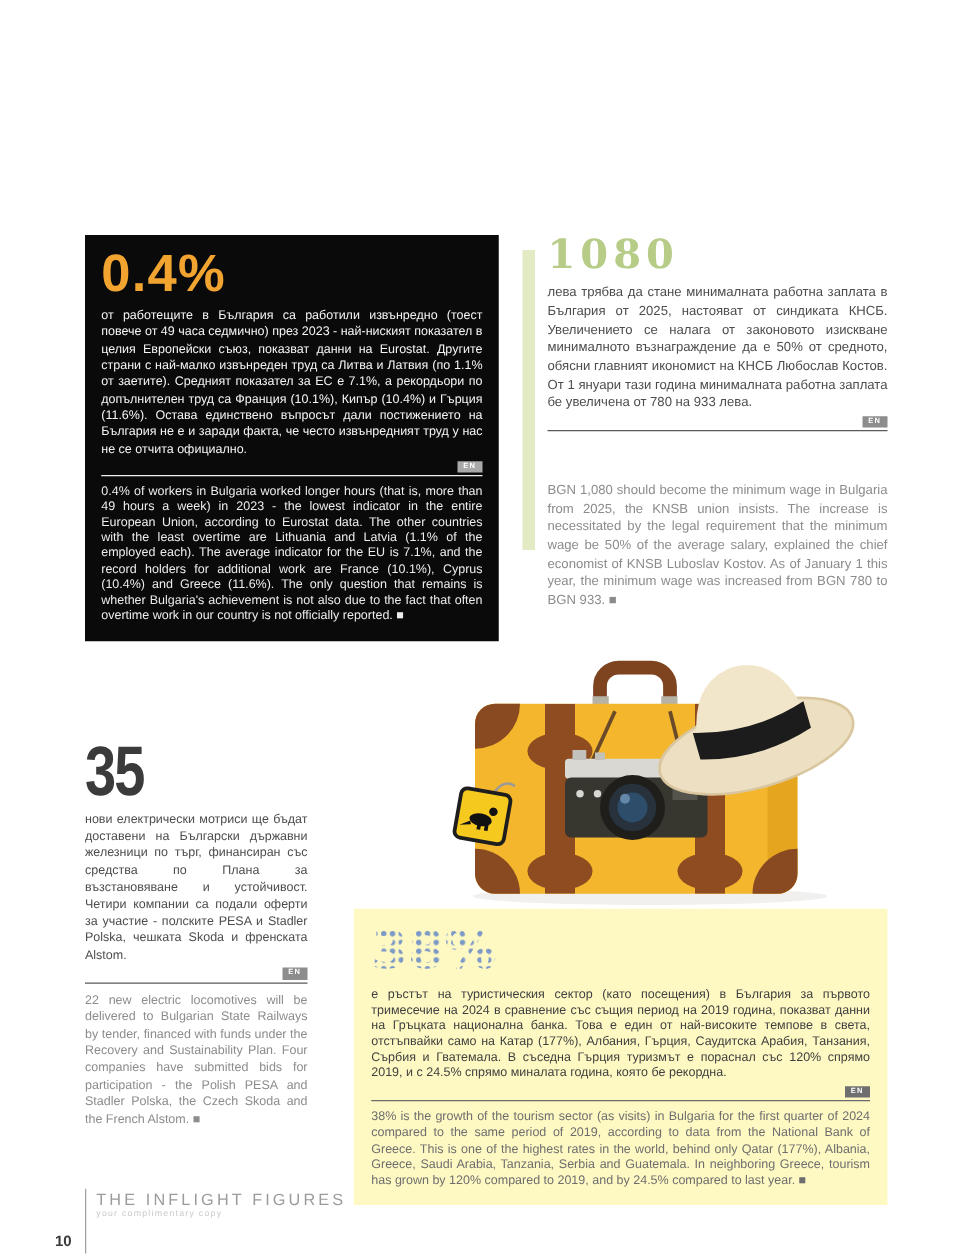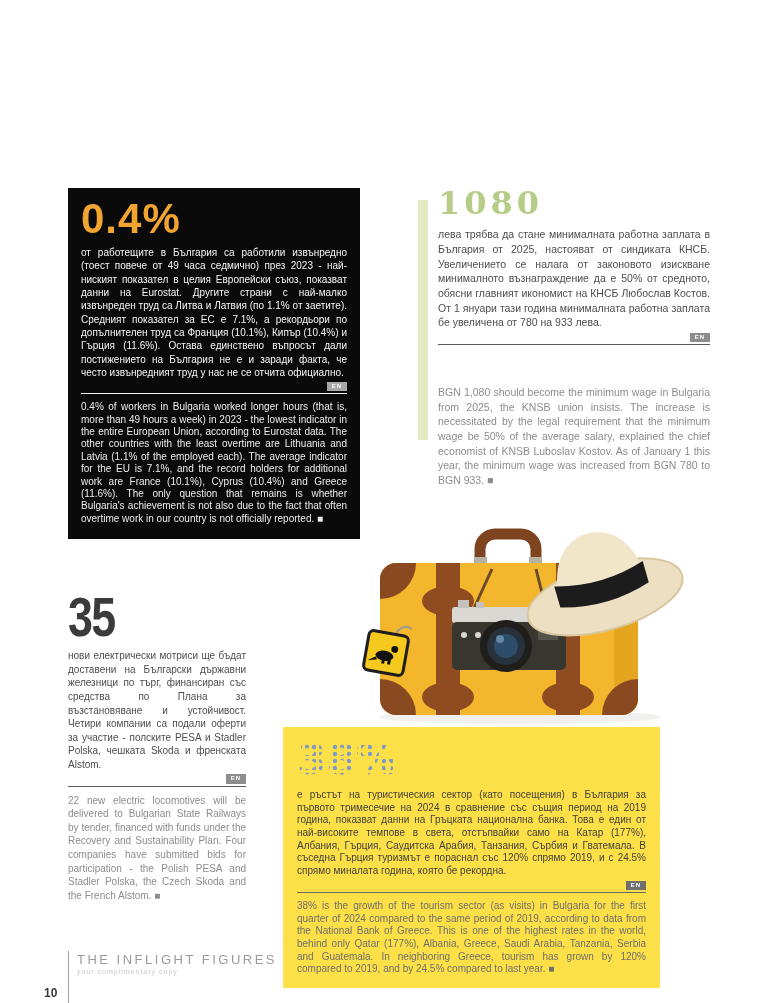--- a/index.html
+++ b/index.html
@@ -10,21 +10,21 @@
   .title-bg { font-size:38px; font-weight:bold; color:#141414; letter-spacing:.5px; line-height:1.02; }
   .title-en { font-size:34px; font-weight:400; color:#8f8f8f; letter-spacing:1px; line-height:1.08; }
 
   
   .para { font-size:10px; line-height:1.33; text-align:justify; margin:0; }
   .en-sep { position:relative; border-bottom:1px solid #d0d0d0; height:10px; margin:4px 0 7px; }
   .en-badge { position:absolute; right:0; bottom:2px; font-size:6px; font-weight:bold; letter-spacing:1px;
               color:#ffffff; background:#8d8d8d; padding:1px 5px; line-height:1.2; }
 
   
-  .black-box { position:absolute; left:68px; top:188px; width:292px; background:#0a0a0a;
+  .black-box { position:absolute; left:68px; top:188px; width:331px; background:#0a0a0a;
                padding:8px 13px 14px; box-sizing:border-box; }
   .stat-orange { color:#f2a431; font-size:42px; font-weight:bold; letter-spacing:1px; line-height:1.1; }
   .black-box .bg-text { color:#f5f5f5; margin-top:4px; }
   .black-box .en-text { color:#ececec; line-height:1.24; }
   .black-box .en-sep { border-color:#f0f0f0; }
   .black-box .en-badge { background:#a9a9a9; }
 
   
   .green-bar { position:absolute; left:418px; top:200px; width:10px; height:240px; background:#e1eac3; }
   .right-col { position:absolute; left:438px; top:186px; width:272px; }
@@ -37,21 +37,21 @@
 
   
   .left-col { position:absolute; left:68px; top:590px; width:178px; }
   .stat-dark { font-size:56px; font-weight:bold; color:#3b3b3b; line-height:.95; letter-spacing:-2px;
                transform:scaleX(.8); transform-origin:left bottom; }
   .left-col .bg-text { color:#4d4d4d; margin-top:6px; line-height:1.36; }
   .left-col .en-text { color:#8c8c8c; line-height:1.36; }
   .left-col .en-sep { border-color:#5a5a5a; }
 
   
-  .gray-box { position:absolute; left:283px; top:727px; width:377px; background:#fde047;
+  .gray-box { position:absolute; left:283px; top:727px; width:427px; background:#fef9c3;
               padding:10px 14px 12px; box-sizing:border-box; }
   .gray-box .bg-text { color:#3f3f3f; margin-top:4px; line-height:1.27; }
   .gray-box .en-text { color:#6e6e6e; line-height:1.27; }
   .gray-box .en-sep { border-color:#6a6a6a; }
   .gray-box .en-badge { background:#6f6f6f; }
 
   
   .suitcase { position:absolute; left:352px; top:505px; }
 
   

